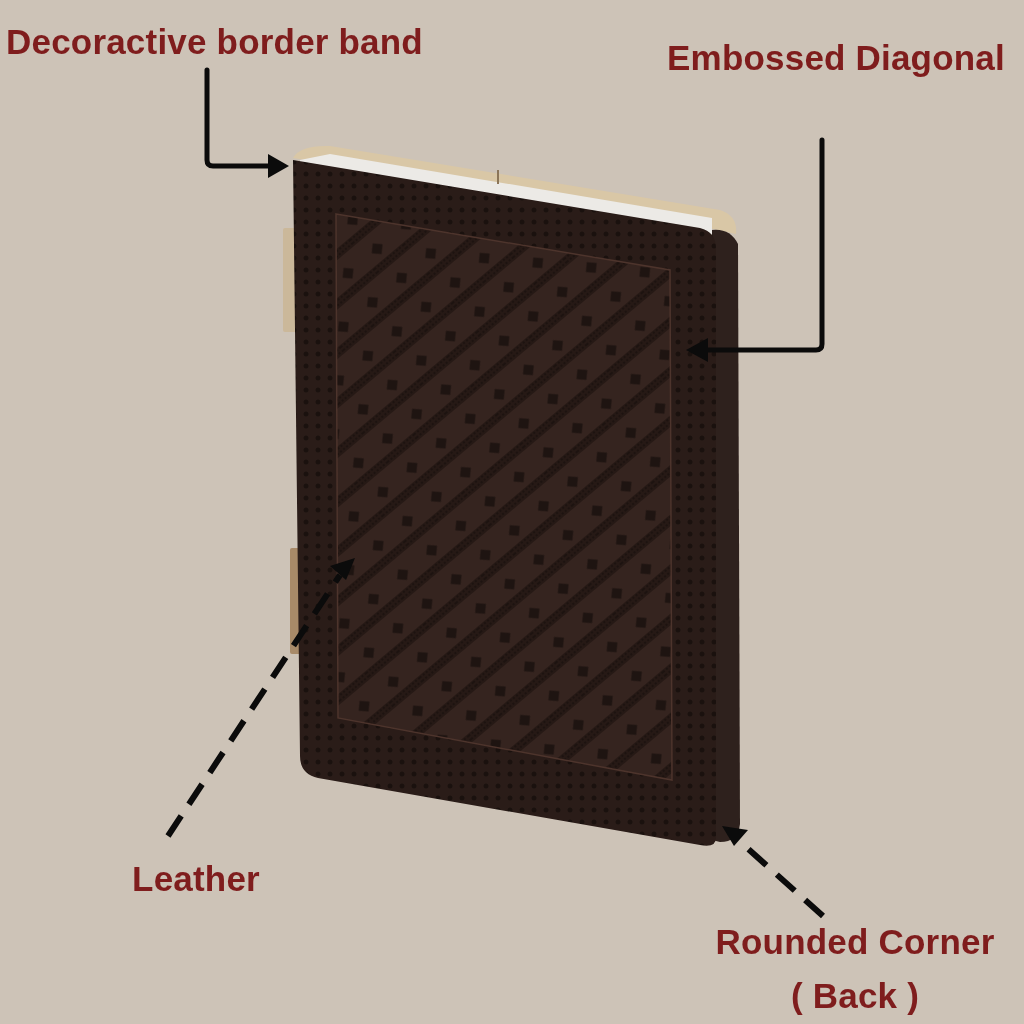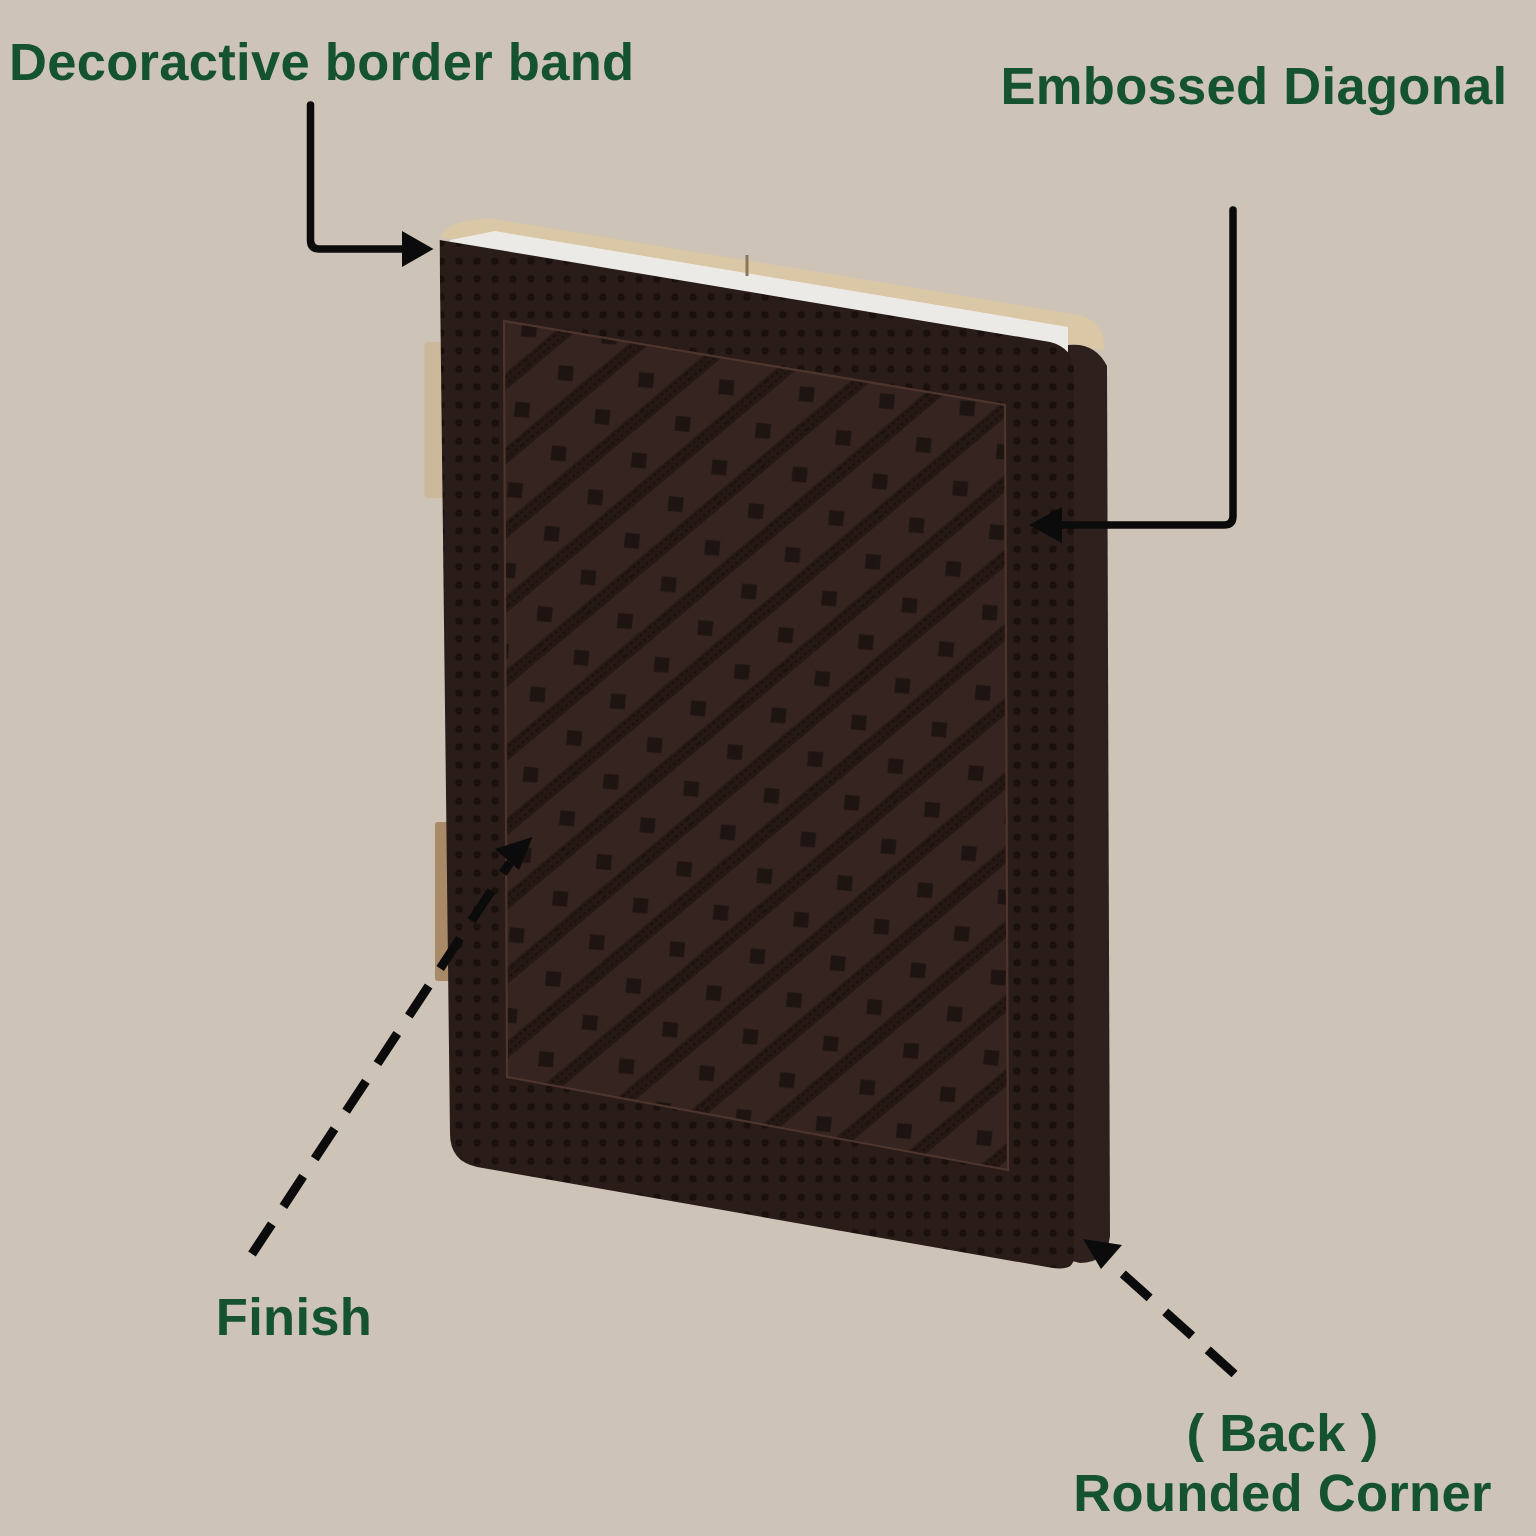--- a/index.html
+++ b/index.html
@@ -1,18 +1,18 @@
 <!DOCTYPE html>
 <html><head>
 <meta charset="utf-8">
 <style>
   html, body { margin:0; padding:0; }
   body { width:1024px; height:1024px; background:#cdc3b7; position:relative; overflow:hidden;
          font-family:"Liberation Sans", sans-serif; }
-  .label { position:absolute; color:#14532d; font-weight:bold; font-size:35px; line-height:1.15; white-space:nowrap; letter-spacing:0.2px; }
+  .label { position:absolute; color:#7f1d1d; font-weight:bold; font-size:35px; line-height:1.15; white-space:nowrap; letter-spacing:0.2px; }
   .label.center { text-align:center; }
   #lbl-border { left:6px; top:22px; }
   #lbl-motif { left:641px; top:38px; width:390px; }
   #lbl-leather { left:6px; top:845px; width:380px; }
   #lbl-corner { left:690px; top:922px; width:330px; }
   svg.layer { position:absolute; left:0; top:0; }
 </style>
 </head>
 <body>
 
@@ -74,19 +74,19 @@
 
 <div id="lbl-border" class="label">
   <div>Decoractive border band</div>
 </div>
 
 <div id="lbl-motif" class="label center">
   <div>Embossed Diagonal</div>
 </div>
 
 <div id="lbl-leather" class="label center">
-  <div style="margin-top:14px;">Finish</div>
+  <div style="margin-top:14px;">Leather</div>
 </div>
 
 <div id="lbl-corner" class="label center">
+  <div>Rounded Corner</div>
   <div style="margin-top:14px;">( Back )</div>
-  <div>Rounded Corner</div>
 </div>
 
 </body></html>

